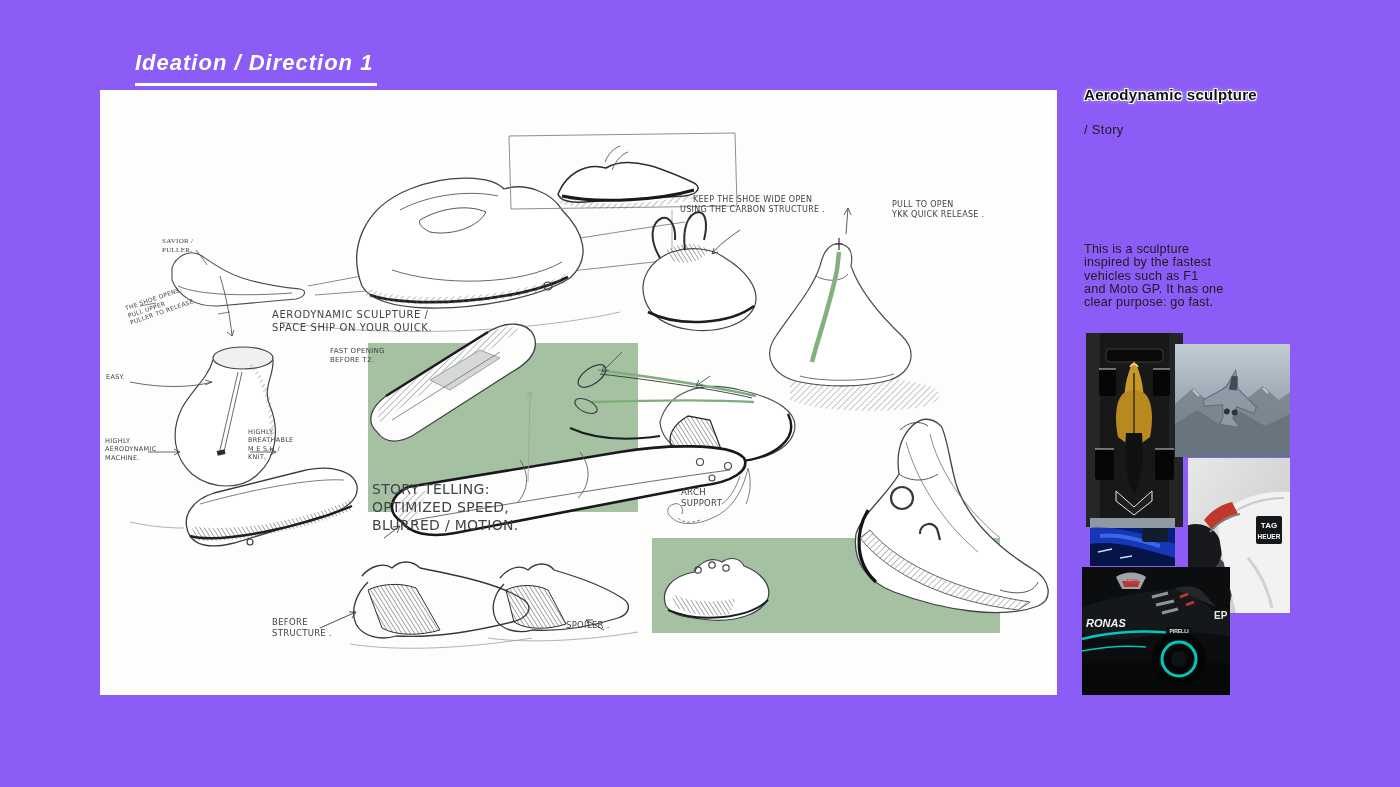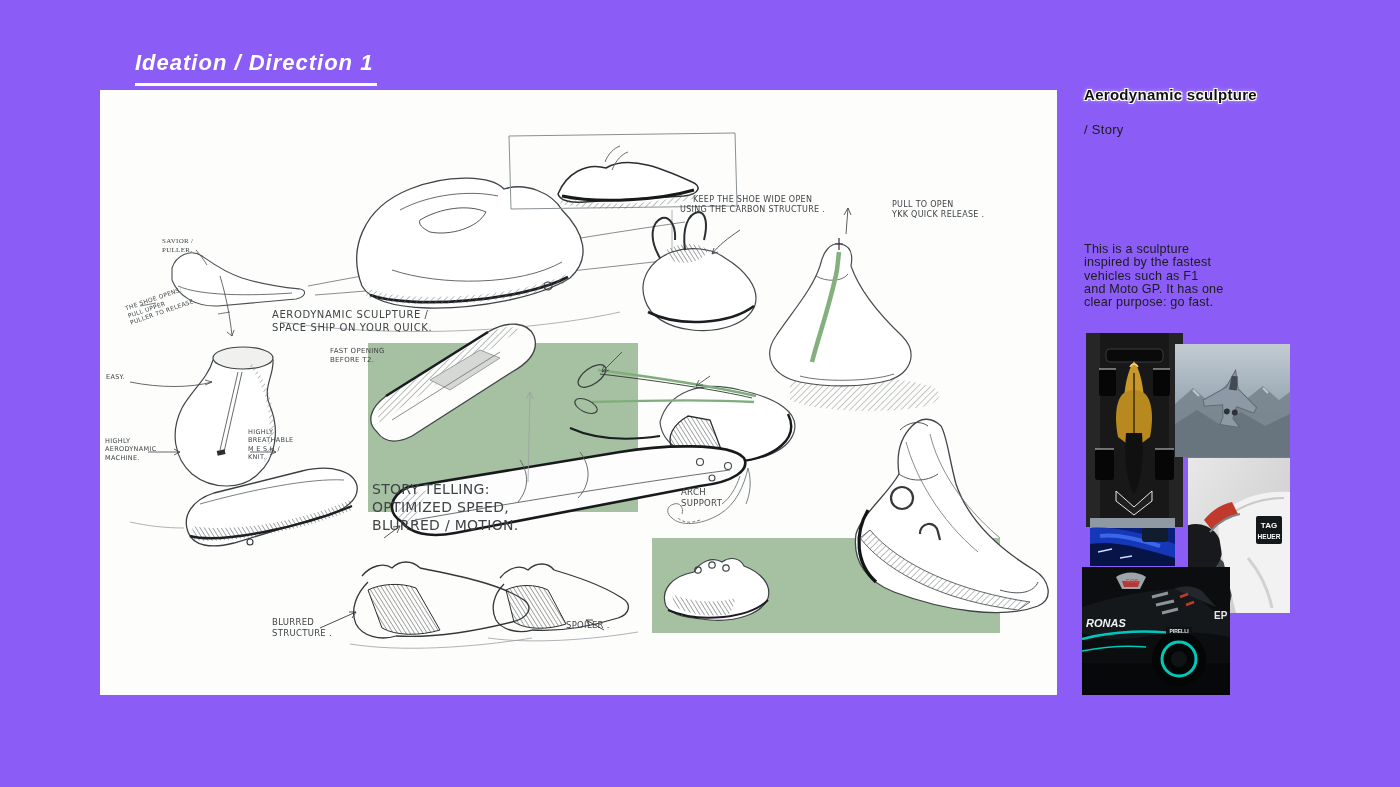--- a/index.html
+++ b/index.html
@@ -222,21 +222,21 @@
 MACHINE.</div>
     <div class="ann" style="left:148px;top:338px;font-size:6.5px;">HIGHLY
 BREATHABLE
 M E S H /
 KNIT.</div>
     <div class="ann" style="left:272px;top:391px;font-size:14px;">STORY TELLING:
 OPTIMIZED SPEED,
 BLURRED / MOTION.</div>
     <div class="ann" style="left:548px;top:397px;font-size:8.5px;margin-left:33px;">ARCH
 SUPPORT</div>
-    <div class="ann" style="left:172px;top:527px;font-size:8.5px;">BLURRED
+    <div class="ann" style="left:172px;top:527px;font-size:8.5px;">BEFORE
 STRUCTURE .</div>
     <div class="ann" style="left:466px;top:530px;font-size:8.5px;">SPOILER .</div>
   </div>
 
   <h2 class="sb-heading">Aerodynamic sculpture</h2>
   <div class="sb-story">/ Story</div>
   <p class="sb-par p2">This is a sculpture
 inspired by the fastest
 vehicles such as F1
 and Moto GP. It has one

